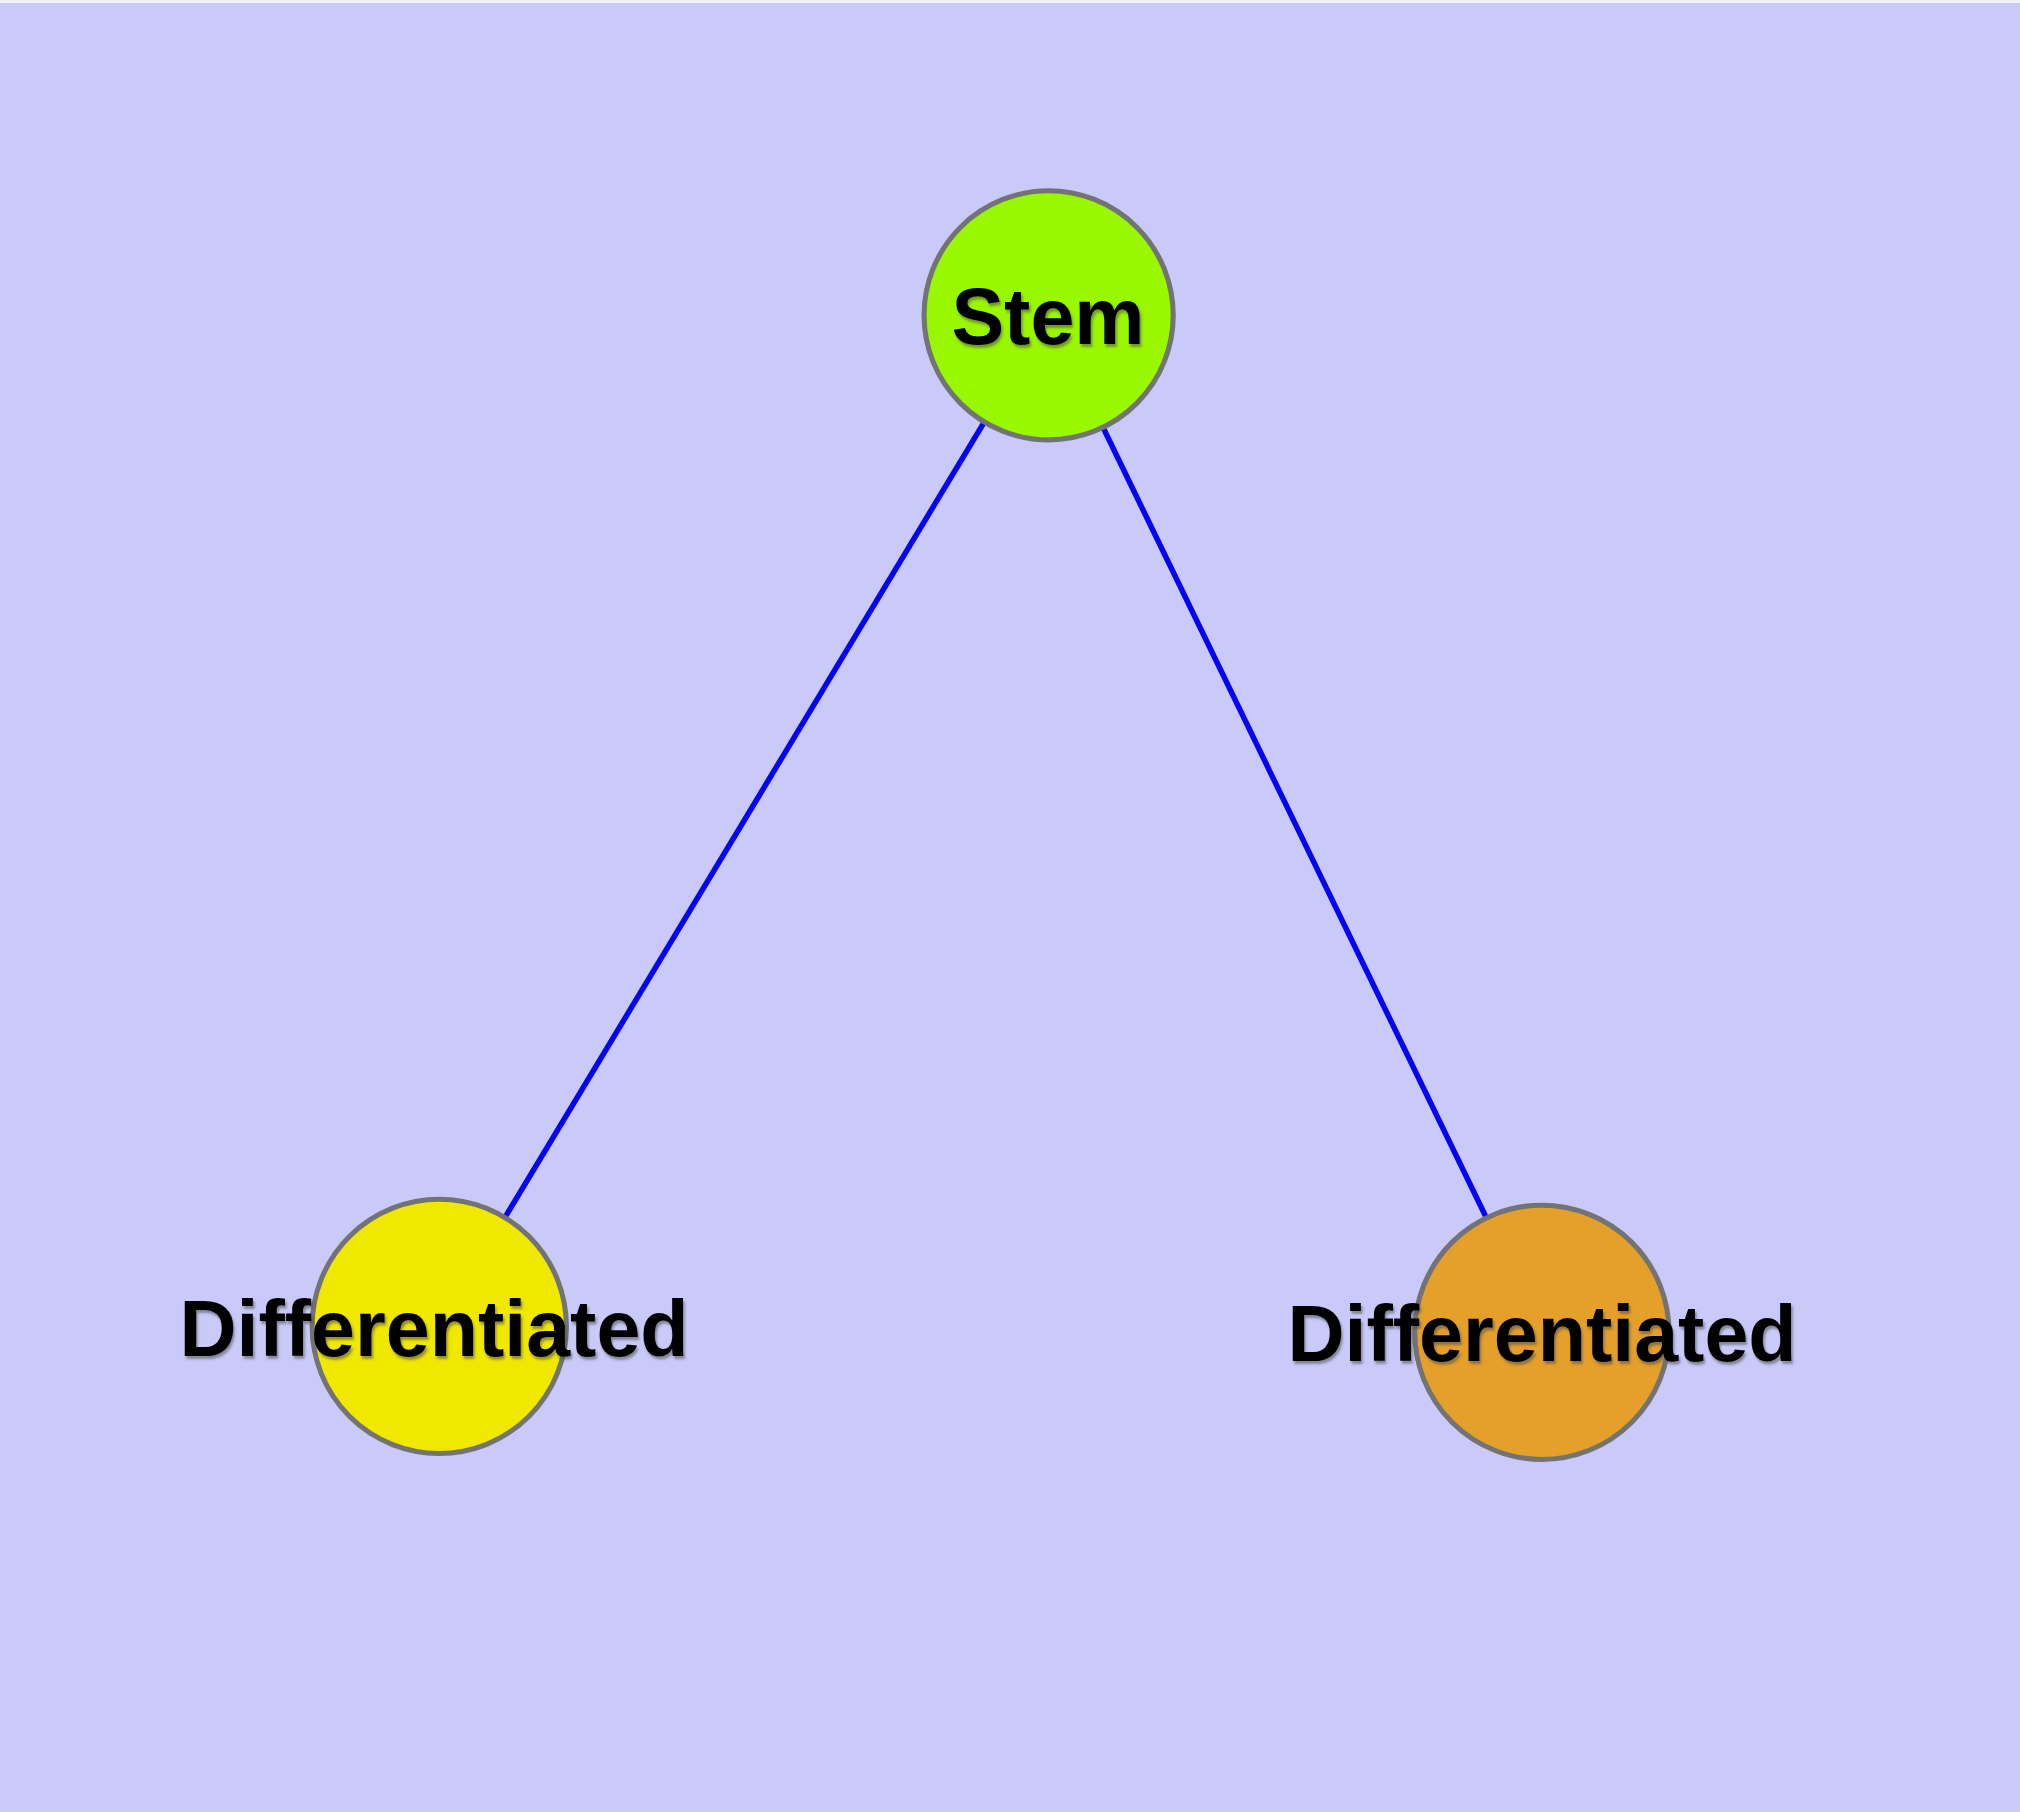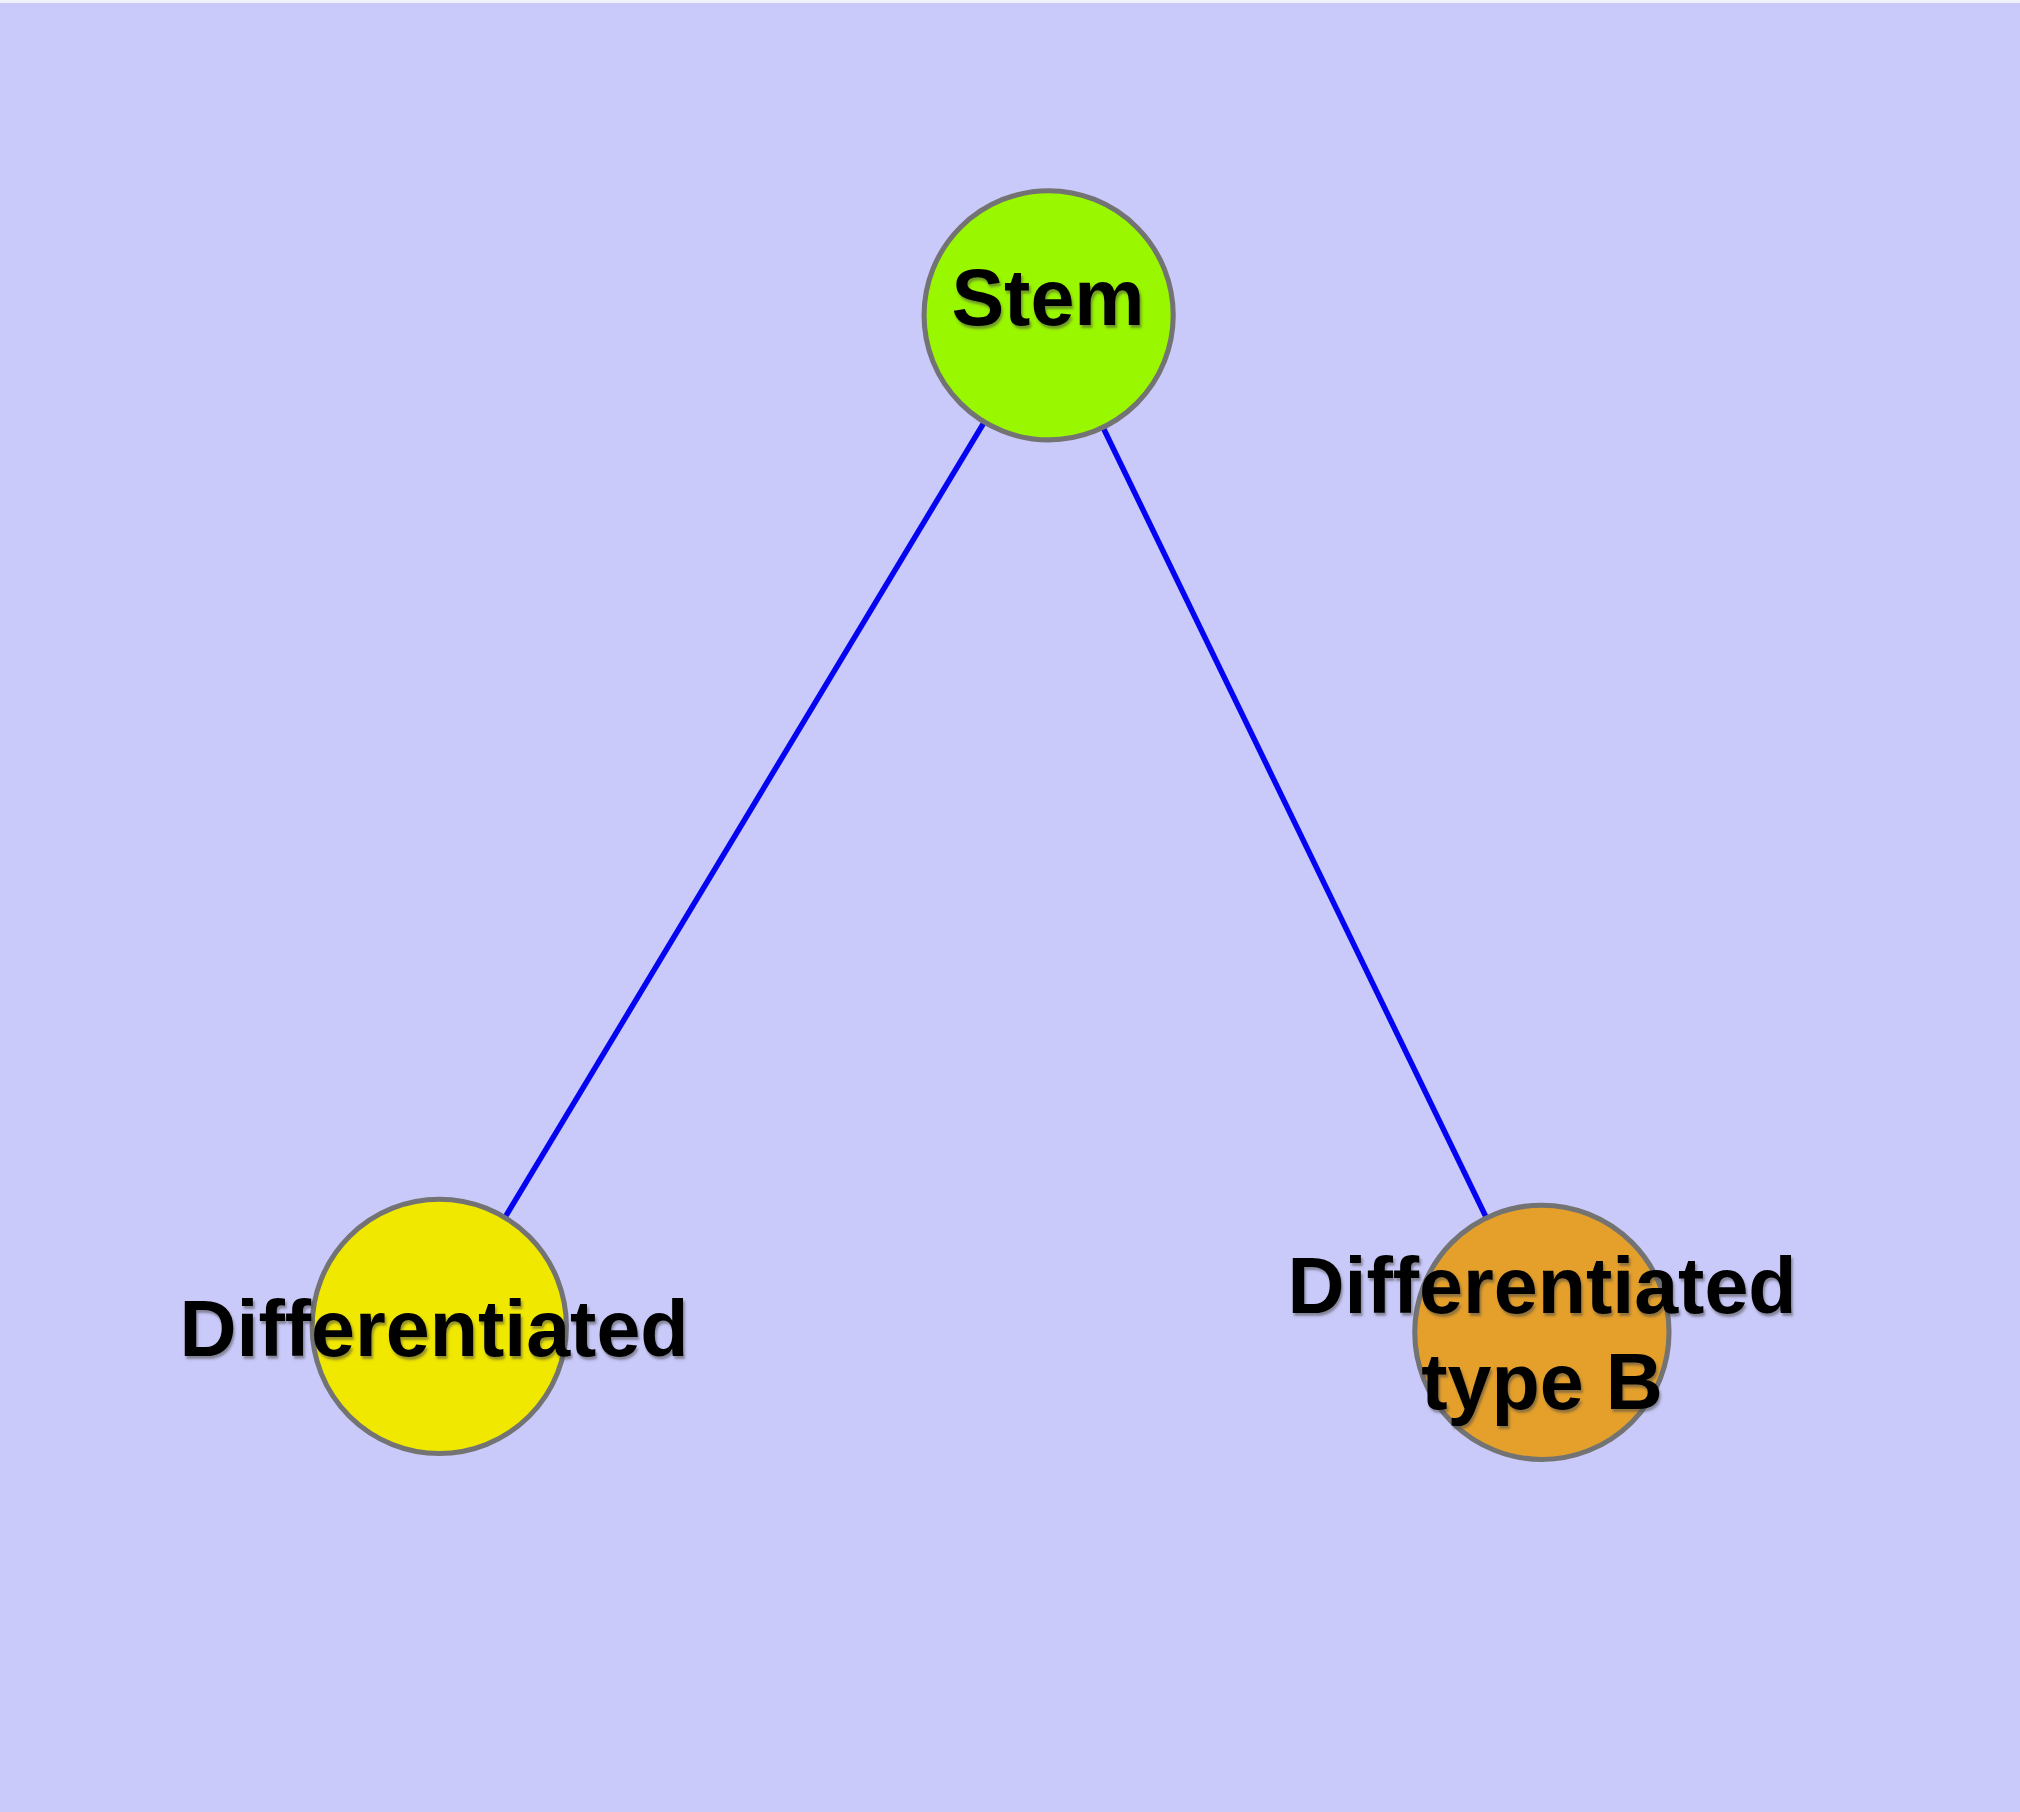--- a/index.html
+++ b/index.html
@@ -42,21 +42,21 @@
     transform: translate(-50%, -50%);
     text-align: center;
     color: #000000;
     font-weight: bold;
     font-size: 79px;
     line-height: 96px;
     white-space: nowrap;
     text-shadow: 1.7px 2.5px 2.5px rgba(75, 75, 75, 0.55);
     letter-spacing: 0px;
   }
-  .label-stem  { left: 1048px; top: 298px; }
+  .label-stem  { left: 1048px; top: 317px; }
   .label-typea { left: 434px;  top: 1329px; }
   .label-typeb { left: 1542px; top: 1334px; }
 </style>
 </head>
 <body>
 
 <div class="canvas">
 
   <div class="top-strip"></div>
 
@@ -73,17 +73,16 @@
   <div class="node-label label-stem">
     <div class="label-line">Stem</div>
   </div>
 
   <div class="node-label label-typea">
     <div class="label-line">Differentiated</div>
   </div>
 
   <div class="node-label label-typeb">
     <div class="label-line">Differentiated</div>
-    <div class="label-line">type B</div>
   </div>
 
 </div>
 
 
 </body></html>

